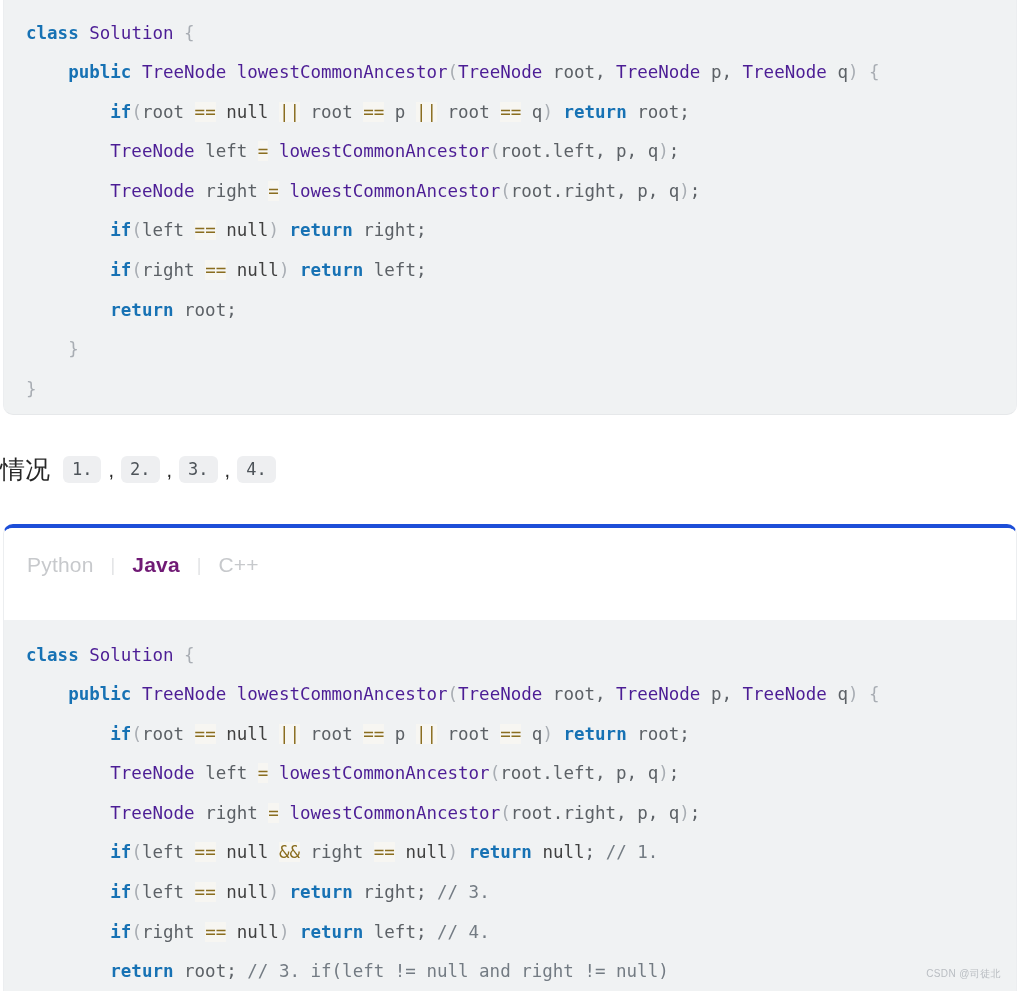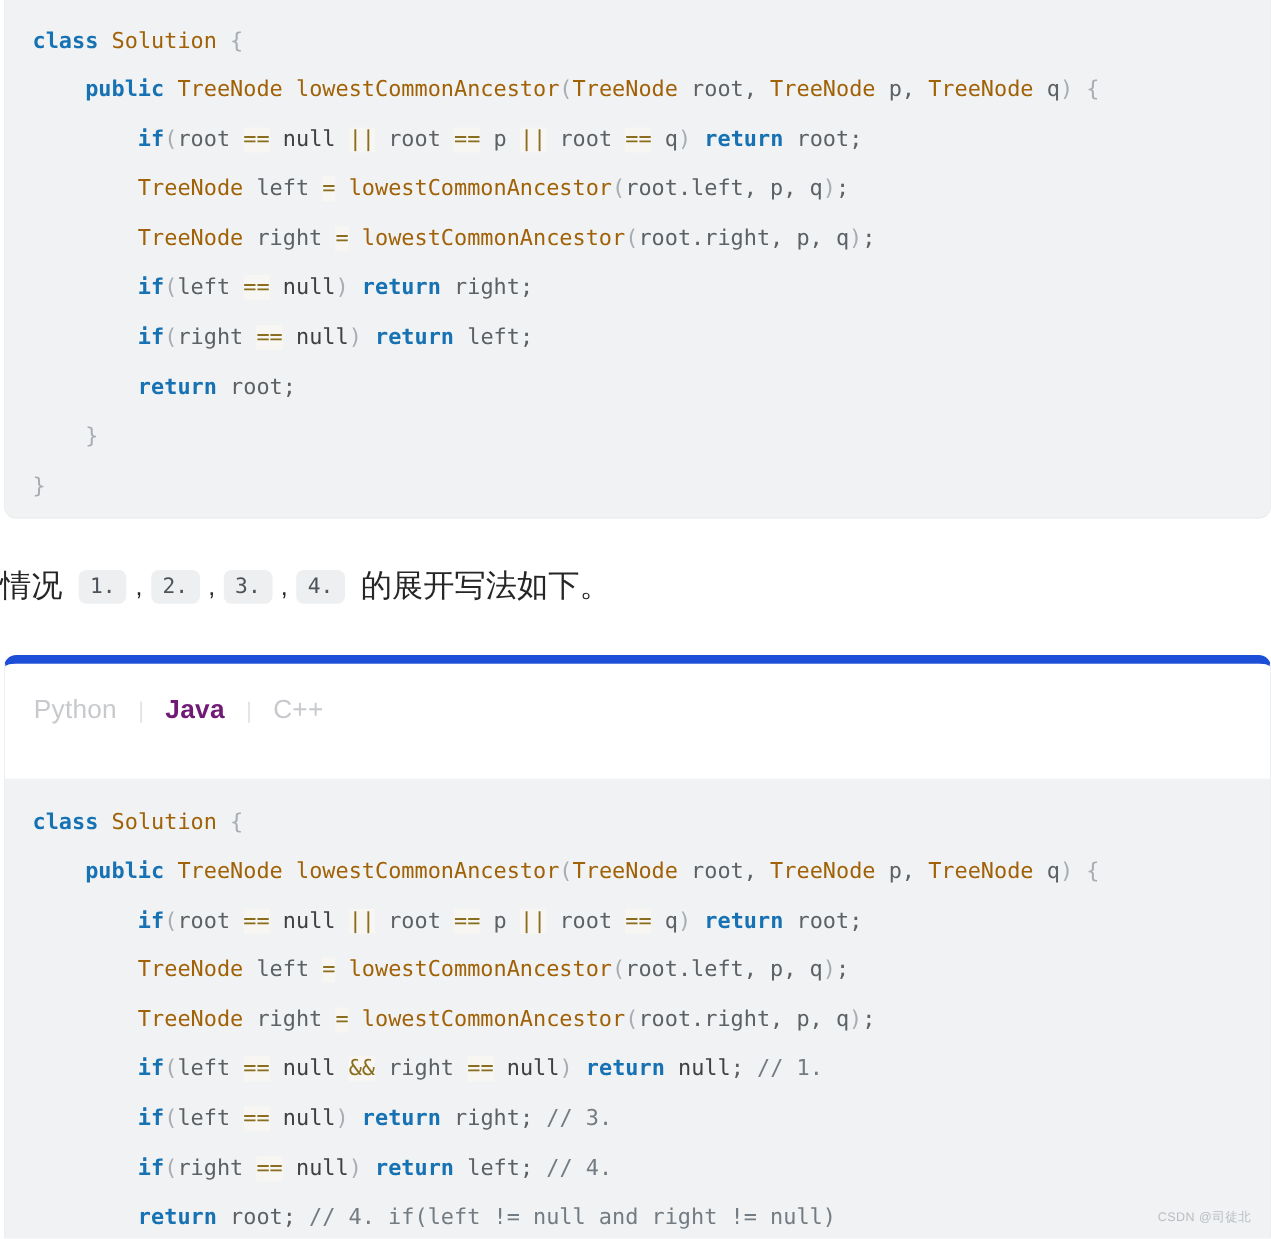--- a/index.html
+++ b/index.html
@@ -30,21 +30,21 @@
     border-radius: 0 0 10px 10px;
     border-bottom: 1px solid #e6e8ea;
     border-left: 1px solid #eceef0;
     border-right: 1px solid #eceef0;
   }
   .code-card.second {
     top: 524px;
     height: 467px;
     background: #ffffff;
     border-radius: 10px 10px 0 0;
-    border-top: 7px solid #1d4ed8;
+    border-top: 4px solid #1d4ed8;
     border-left: 1px solid #eceef0;
     border-right: 1px solid #eceef0;
     overflow: hidden;
   }
 
   
   .lang-tabs {
     height: 74px;
     display: flex;
     align-items: center;
@@ -84,21 +84,21 @@
   .code-card.first .code-body {
     padding: 20px 0 0 22px;
   }
   .code-card.second .code-body {
     padding: 16px 0 0 22px;
     height: 393px;
   }
 
   
   .t-kw      { color: #1772b4; font-weight: bold; }   
-  .t-type    { color: #a16207; }   
+  .t-type    { color: #4c1d95; }   
   .t-lit     { color: #404040; }   
   .t-op      { color: #8a6d1f; background: #f7f6f2; }  
   .t-punc    { color: #a8adb3; }   
   .t-plain   { color: #5c6166; }
   .t-cmt     { color: #737b83; }
 
   
   .prose {
     position: absolute;
     left: 0px;
@@ -152,36 +152,36 @@
 <span><span class="t-plain">        </span><span class="t-type">TreeNode</span><span class="t-plain"> left </span><span class="t-op">=</span><span class="t-plain"> </span><span class="t-type">lowestCommonAncestor</span><span class="t-punc">(</span><span class="t-plain">root.left, p, q</span><span class="t-punc">)</span><span class="t-plain">;</span></span>
 <span><span class="t-plain">        </span><span class="t-type">TreeNode</span><span class="t-plain"> right </span><span class="t-op">=</span><span class="t-plain"> </span><span class="t-type">lowestCommonAncestor</span><span class="t-punc">(</span><span class="t-plain">root.right, p, q</span><span class="t-punc">)</span><span class="t-plain">;</span></span>
 <span><span class="t-plain">        </span><span class="t-kw">if</span><span class="t-punc">(</span><span class="t-plain">left </span><span class="t-op">==</span><span class="t-plain"> </span><span class="t-lit">null</span><span class="t-punc">)</span><span class="t-plain"> </span><span class="t-kw">return</span><span class="t-plain"> right;</span></span>
 <span><span class="t-plain">        </span><span class="t-kw">if</span><span class="t-punc">(</span><span class="t-plain">right </span><span class="t-op">==</span><span class="t-plain"> </span><span class="t-lit">null</span><span class="t-punc">)</span><span class="t-plain"> </span><span class="t-kw">return</span><span class="t-plain"> left;</span></span>
 <span><span class="t-plain">        </span><span class="t-kw">return</span><span class="t-plain"> root;</span></span>
 <span><span class="t-plain">    </span><span class="t-punc">}</span></span>
 <span><span class="t-punc">}</span></span></pre>
 </div>
 
 <div class="prose">
-  <span>情况</span><span style="width:10px;display:inline-block"></span><code class="inline-code">1.</code><span class="comma">,</span><code class="inline-code">2.</code><span class="comma">,</span><code class="inline-code">3.</code><span class="comma">,</span><code class="inline-code">4.</code><span style="width:10px;display:inline-block"></span><span>的展开写法如下。</span>
+  <span>情况</span><span style="width:10px;display:inline-block"></span><code class="inline-code">1.</code><span class="comma">,</span><code class="inline-code">2.</code><span class="comma">,</span><code class="inline-code">3.</code><span class="comma">,</span><code class="inline-code">4.</code><span style="width:10px;display:inline-block"></span>
 </div>
 
 <div class="code-card second">
   <div class="lang-tabs">
     <span class="lang-tab">Python</span>
     <span class="tab-sep">|</span>
     <span class="lang-tab active">Java</span>
     <span class="tab-sep">|</span>
     <span class="lang-tab">C++</span>
   </div>
   <pre class="code-body"><span><span class="t-kw">class</span><span class="t-plain"> </span><span class="t-type">Solution</span><span class="t-plain"> </span><span class="t-punc">{</span></span>
 <span><span class="t-plain">    </span><span class="t-kw">public</span><span class="t-plain"> </span><span class="t-type">TreeNode</span><span class="t-plain"> </span><span class="t-type">lowestCommonAncestor</span><span class="t-punc">(</span><span class="t-type">TreeNode</span><span class="t-plain"> root, </span><span class="t-type">TreeNode</span><span class="t-plain"> p, </span><span class="t-type">TreeNode</span><span class="t-plain"> q</span><span class="t-punc">)</span><span class="t-plain"> </span><span class="t-punc">{</span></span>
 <span><span class="t-plain">        </span><span class="t-kw">if</span><span class="t-punc">(</span><span class="t-plain">root </span><span class="t-op">==</span><span class="t-plain"> </span><span class="t-lit">null</span><span class="t-plain"> </span><span class="t-op">||</span><span class="t-plain"> root </span><span class="t-op">==</span><span class="t-plain"> p </span><span class="t-op">||</span><span class="t-plain"> root </span><span class="t-op">==</span><span class="t-plain"> q</span><span class="t-punc">)</span><span class="t-plain"> </span><span class="t-kw">return</span><span class="t-plain"> root;</span></span>
 <span><span class="t-plain">        </span><span class="t-type">TreeNode</span><span class="t-plain"> left </span><span class="t-op">=</span><span class="t-plain"> </span><span class="t-type">lowestCommonAncestor</span><span class="t-punc">(</span><span class="t-plain">root.left, p, q</span><span class="t-punc">)</span><span class="t-plain">;</span></span>
 <span><span class="t-plain">        </span><span class="t-type">TreeNode</span><span class="t-plain"> right </span><span class="t-op">=</span><span class="t-plain"> </span><span class="t-type">lowestCommonAncestor</span><span class="t-punc">(</span><span class="t-plain">root.right, p, q</span><span class="t-punc">)</span><span class="t-plain">;</span></span>
 <span><span class="t-plain">        </span><span class="t-kw">if</span><span class="t-punc">(</span><span class="t-plain">left </span><span class="t-op">==</span><span class="t-plain"> </span><span class="t-lit">null</span><span class="t-plain"> </span><span class="t-op">&amp;&amp;</span><span class="t-plain"> right </span><span class="t-op">==</span><span class="t-plain"> </span><span class="t-lit">null</span><span class="t-punc">)</span><span class="t-plain"> </span><span class="t-kw">return</span><span class="t-plain"> </span><span class="t-lit">null</span><span class="t-plain">; </span><span class="t-cmt">// 1.</span></span>
 <span><span class="t-plain">        </span><span class="t-kw">if</span><span class="t-punc">(</span><span class="t-plain">left </span><span class="t-op">==</span><span class="t-plain"> </span><span class="t-lit">null</span><span class="t-punc">)</span><span class="t-plain"> </span><span class="t-kw">return</span><span class="t-plain"> right; </span><span class="t-cmt">// 3.</span></span>
 <span><span class="t-plain">        </span><span class="t-kw">if</span><span class="t-punc">(</span><span class="t-plain">right </span><span class="t-op">==</span><span class="t-plain"> </span><span class="t-lit">null</span><span class="t-punc">)</span><span class="t-plain"> </span><span class="t-kw">return</span><span class="t-plain"> left; </span><span class="t-cmt">// 4.</span></span>
-<span><span class="t-plain">        </span><span class="t-kw">return</span><span class="t-plain"> root; </span><span class="t-cmt">// 4. if(left != null and right != null)</span></span>
+<span><span class="t-plain">        </span><span class="t-kw">return</span><span class="t-plain"> root; </span><span class="t-cmt">// 3. if(left != null and right != null)</span></span>
 </pre>
 </div>
 
 <div class="watermark">CSDN @司徒北</div>
 
 </body></html>

